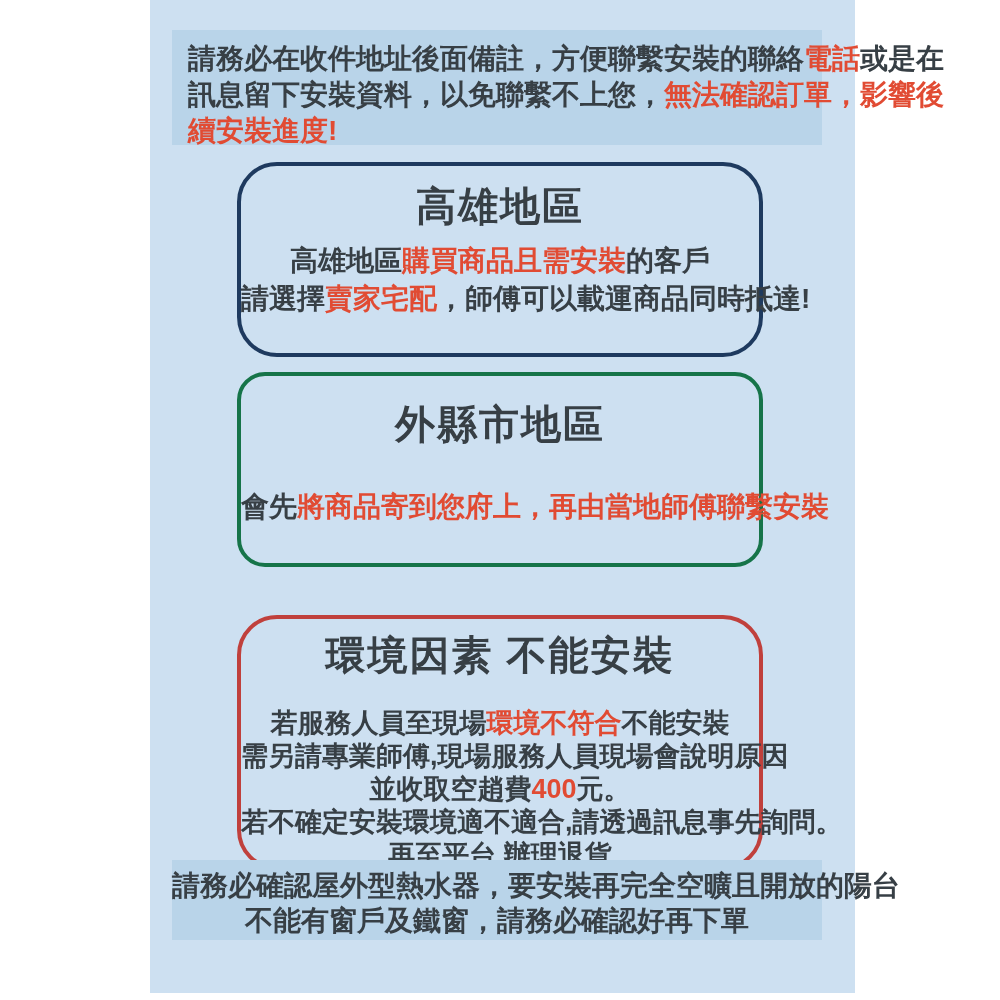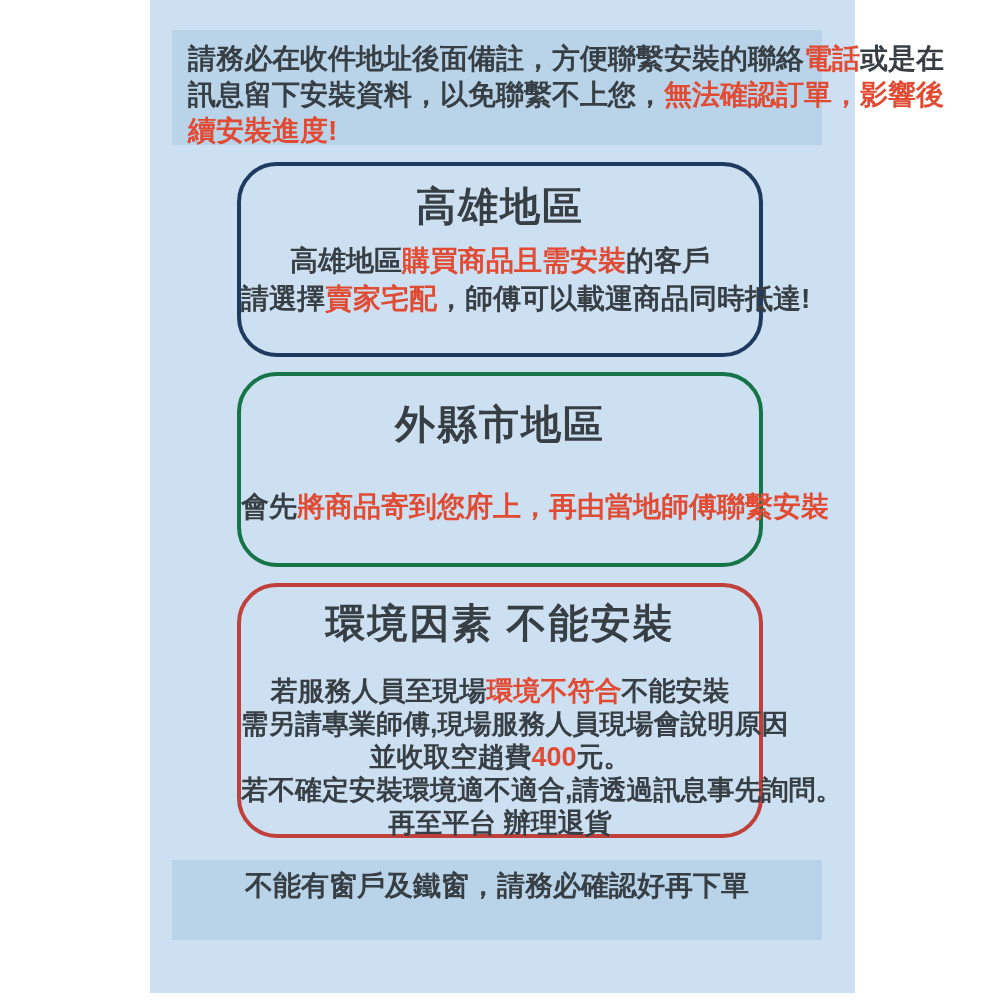--- a/index.html
+++ b/index.html
@@ -47,21 +47,21 @@
     width: 526px;
     box-sizing: border-box;
     border-style: solid;
     border-width: 4px;
     border-radius: 40px;
     background: transparent;
     text-align: center;
     color: #373f45;
   }
   .box-1 { top: 162px; height: 195px; padding-top: 16px; }
-  .box-2 { top: 372px; height: 195px; padding-top: 24px; }
+  .box-2 { top: 372px; height: 195px; padding-top: 24px; border-radius: 28px; }
   .box-3 { top: 583px; height: 255px; padding-top: 12px; }
   .box-title {
     font-size: 40px;
     line-height: 48px;
     font-weight: 700;
     letter-spacing: 2px;
   }
   .box-body {
     font-weight: 700;
   }
@@ -91,29 +91,30 @@
         </div>
     </div>
 
     <div class="notice-box box-2" style="border-color: rgb(22, 116, 73);">
       <div class="box-title">外縣市地區</div>
       <div class="box-body">
           <div class="tline"><span>會先</span><span class="red">將商品寄到您府上，再由當地師傅聯繫安裝</span></div>
         </div>
     </div>
 
-    <div class="notice-box box-3" style="border-color: rgb(192, 64, 60);">
+    <div class="notice-box box-3" style="border-color: rgb(192, 64, 60); margin-top: 32px;">
       <div class="box-title">環境因素 不能安裝</div>
       <div class="box-body">
           <div class="tline"><span>若服務人員至現場</span><span class="red">環境不符合</span><span>不能安裝</span></div>
           <div class="tline"><span>需另請專業師傅,現場服務人員現場會說明原因</span></div>
           <div class="tline"><span>並收取空趙費</span><span class="red">400</span><span>元。</span></div>
           <div class="tline"><span>若不確定安裝環境適不適合,請透過訊息事先詢問。</span></div>
           <div class="tline"><span>再至平台 辦理退貨</span></div>
         </div>
     </div>
 
     <div class="banner banner-bottom">
+        <div class="tline"><span>請務必確認屋外型熱水器，要安裝再完全空曠且開放的陽台</span></div>
         <div class="tline"><span>不能有窗戶及鐵窗，請務必確認好再下單</span></div>
       </div>
 
   </div>
 </div>
 
 </body></html>

